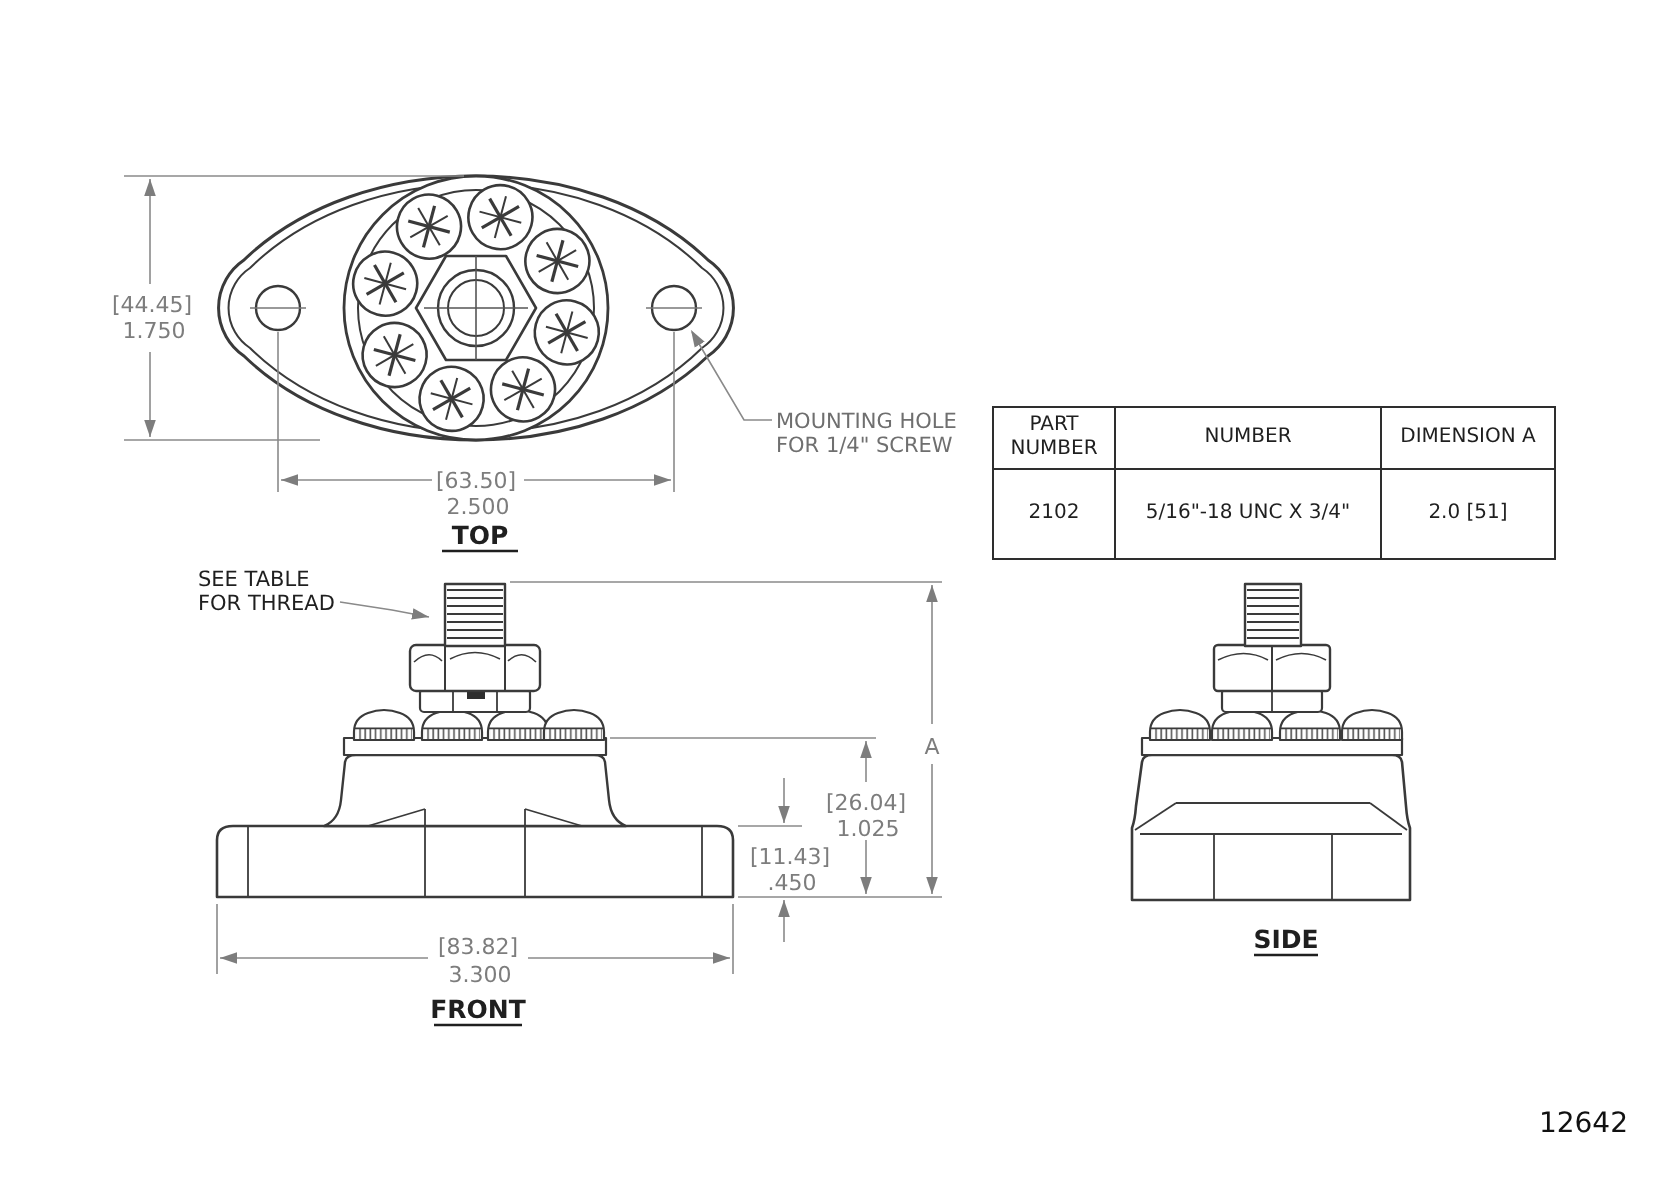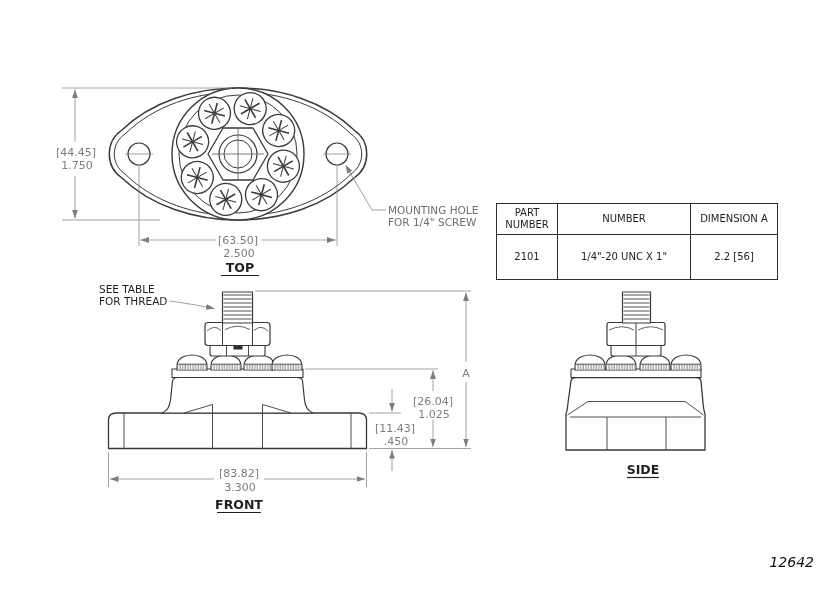--- a/index.html
+++ b/index.html
@@ -9,21 +9,21 @@
   
   #spec-table{position:absolute;left:496px;top:177px;width:281px;height:77px;margin-top:26px;}
   #spec-table table{border-collapse:collapse;width:100%;height:100%;table-layout:fixed;}
   #spec-table th,#spec-table td{border:1.2px solid #2e2e2e;font-family:"DejaVu Sans",sans-serif;
       font-size:10px;color:#1f1f1f;text-align:center;vertical-align:middle;padding:0;line-height:1.25;
       font-weight:normal;background:#fff;}
   #spec-table thead th{height:30px;}
   #spec-table td{height:15px;white-space:nowrap;overflow:hidden;}
   
   #drawing-number{position:absolute;left:752px;top:554px;width:62px;text-align:right;
-      font-style:italic;font-size:14px;color:#111;}
+      font-size:14px;color:#111;}
   .dimtxt{fill:#7d7d7d;font-size:11px;font-family:"DejaVu Sans",sans-serif;}
   .notetxt{fill:#6f6f6f;font-size:10.5px;font-family:"DejaVu Sans",sans-serif;}
   .notetxtdark{fill:#1f1f1f;font-size:10.5px;font-family:"DejaVu Sans",sans-serif;}
   .viewlbl{fill:#1f1f1f;font-size:12.5px;font-weight:bold;font-family:"DejaVu Sans",sans-serif;}
 </style>
 </head>
 <body>
 
 <div id="canvas">
 
@@ -238,22 +238,22 @@
         </colgroup>
       <thead>
         <tr>
           <th>PART NUMBER</th>
           <th>NUMBER</th>
           <th>DIMENSION A</th>
         </tr>
       </thead>
       <tbody>
         <tr>
-          <td>2101</td>
-          <td>1/4"-20 UNC X 1"</td>
-          <td>2.2 [56]</td>
+          <td>2102</td>
+          <td>5/16"-18 UNC X 3/4"</td>
+          <td>2.0 [51]</td>
         </tr>
       </tbody>
     </table>
   </div>
 
   <div id="drawing-number">12642</div>
 </div>
 
 </body></html>

